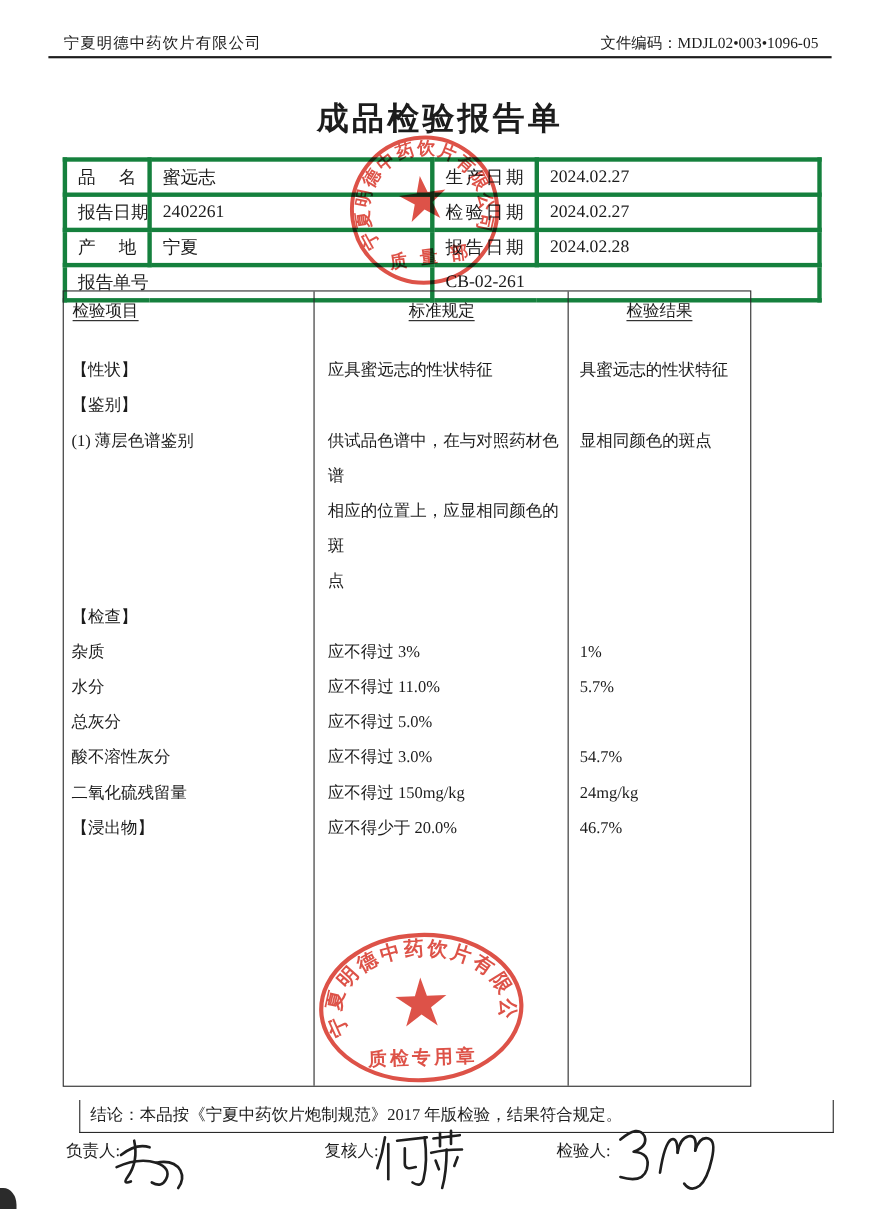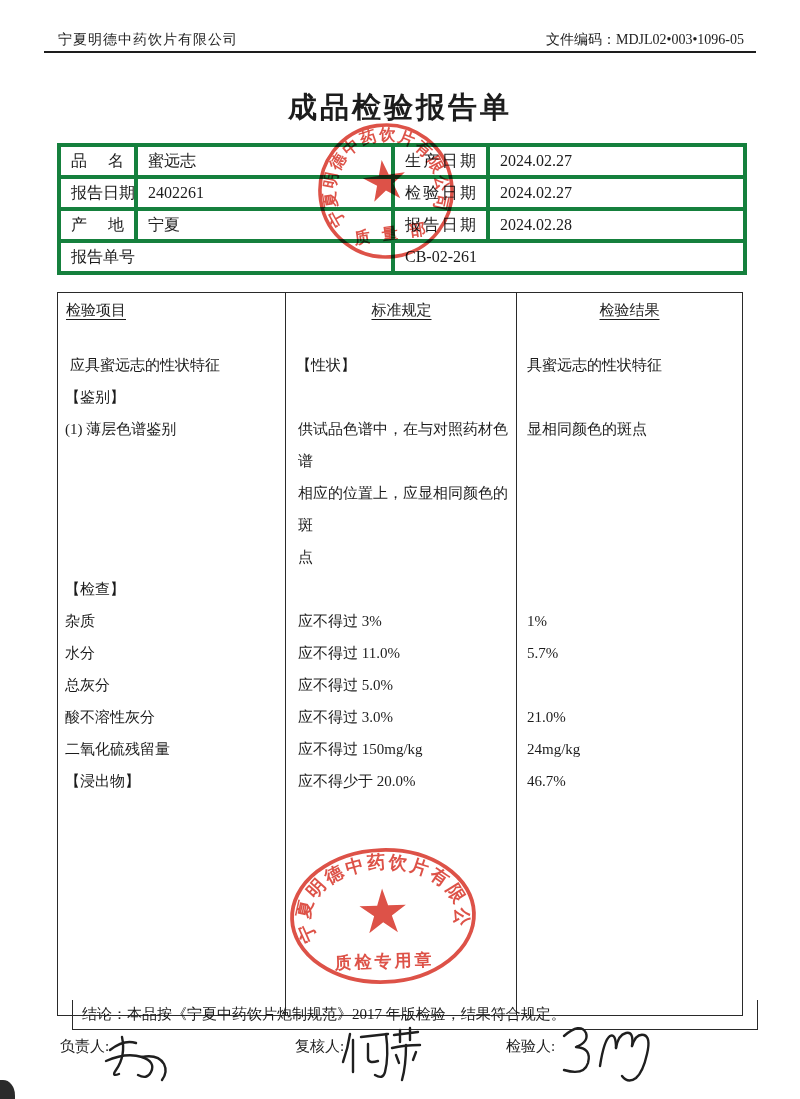--- a/index.html
+++ b/index.html
@@ -19,21 +19,21 @@
                 font-size:29px; font-weight:bold; letter-spacing:3px; }
   
   table.info { position:absolute; left:57px; top:143px; width:686px;
                border-collapse:collapse; table-layout:fixed; font-size:16px; }
   table.info td { border:4px solid #15803d; height:32px; padding:0 10px; overflow:hidden; white-space:nowrap; }
   td.lab   { text-align:justify; text-align-last:justify; }
   td.lab2  { text-align:justify; text-align-last:justify; padding:0 8px; }
   td.val   { padding-left:12px; }
   td.labwide { text-align:left; padding-left:10px; }
   
-  .main-table { position:absolute; left:57px; top:292px; width:686px; height:724px;
+  .main-table { position:absolute; left:57px; top:264px; width:626px; height:724px;
                 border:1px solid #2a2a2a; font-size:15px; }
   .vline { position:absolute; top:0; bottom:0; width:1px; background:#2a2a2a; }
   .vl1 { left:227px; } .vl2 { left:458px; }
   .ihead { position:absolute; top:8px; left:0; width:100%; display:flex; font-size:15px; }
   .ihead .h1 { width:228px; padding-left:8px; }
   .ihead .h2 { width:231px; text-align:center; }
   .ihead .h3 { flex:1; text-align:center; }
   .ihead span { text-decoration:underline; text-underline-offset:4px; }
   .ibody { position:absolute; top:56px; left:0; right:0; }
   .irow  { display:flex; align-items:flex-start; }
@@ -107,22 +107,22 @@
 <div class="main-table">
   <div class="vline vl1"></div>
   <div class="vline vl2"></div>
   <div class="ihead">
     <div class="h1"><span>检验项目</span></div>
     <div class="h2"><span>标准规定</span></div>
     <div class="h3"><span>检验结果</span></div>
   </div>
   <div class="ibody">
       <div class="irow">
+        <div class="cell c1">【性状】</div>
         <div class="cell c2">应具蜜远志的性状特征</div>
-        <div class="cell c1">【性状】</div>
         <div class="cell c3">具蜜远志的性状特征</div>
       </div>
       <div class="irow">
         <div class="cell c1">【鉴别】</div>
         <div class="cell c2">&nbsp;</div>
         <div class="cell c3">&nbsp;</div>
       </div>
       <div class="irow">
         <div class="cell c1">(1) 薄层色谱鉴别</div>
         <div class="cell c2">供试品色谱中，在与对照药材色谱
@@ -145,21 +145,21 @@
         <div class="cell c2">应不得过 11.0%</div>
         <div class="cell c3">5.7%</div>
       </div>
       <div class="irow">
         <div class="cell c1">总灰分</div>
         <div class="cell c2">应不得过 5.0%</div>
       </div>
       <div class="irow">
         <div class="cell c1">酸不溶性灰分</div>
         <div class="cell c2">应不得过 3.0%</div>
-        <div class="cell c3">21.0%</div>
+        <div class="cell c3">54.7%</div>
       </div>
       <div class="irow">
         <div class="cell c1">二氧化硫残留量</div>
         <div class="cell c2">应不得过 150mg/kg</div>
         <div class="cell c3">24mg/kg</div>
       </div>
       <div class="irow">
         <div class="cell c1">【浸出物】</div>
         <div class="cell c2">应不得少于 20.0%</div>
         <div class="cell c3">46.7%</div>

